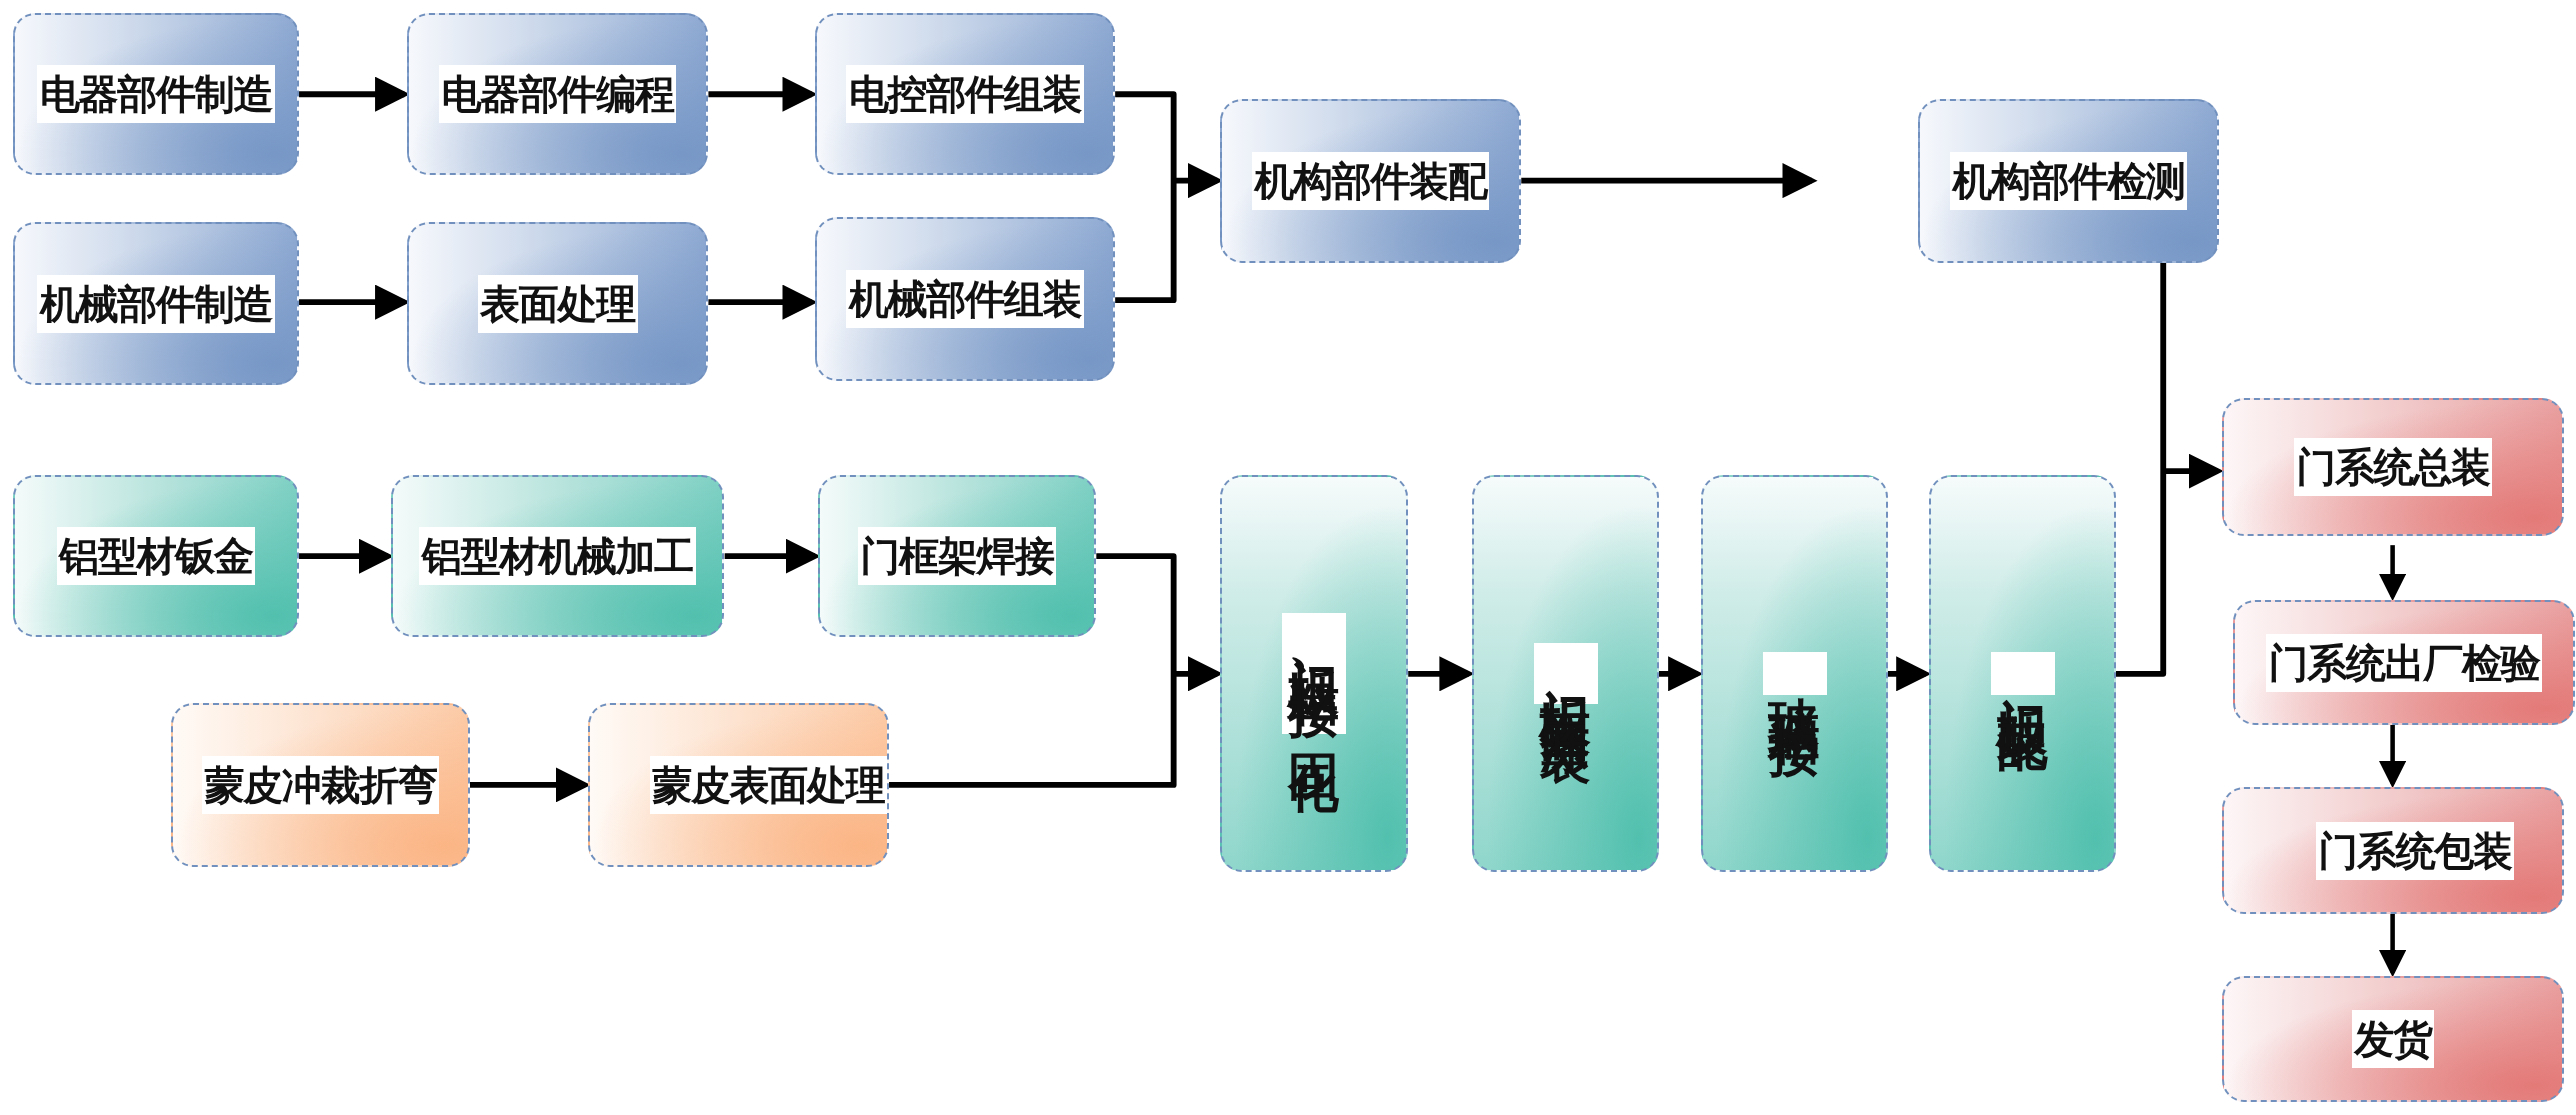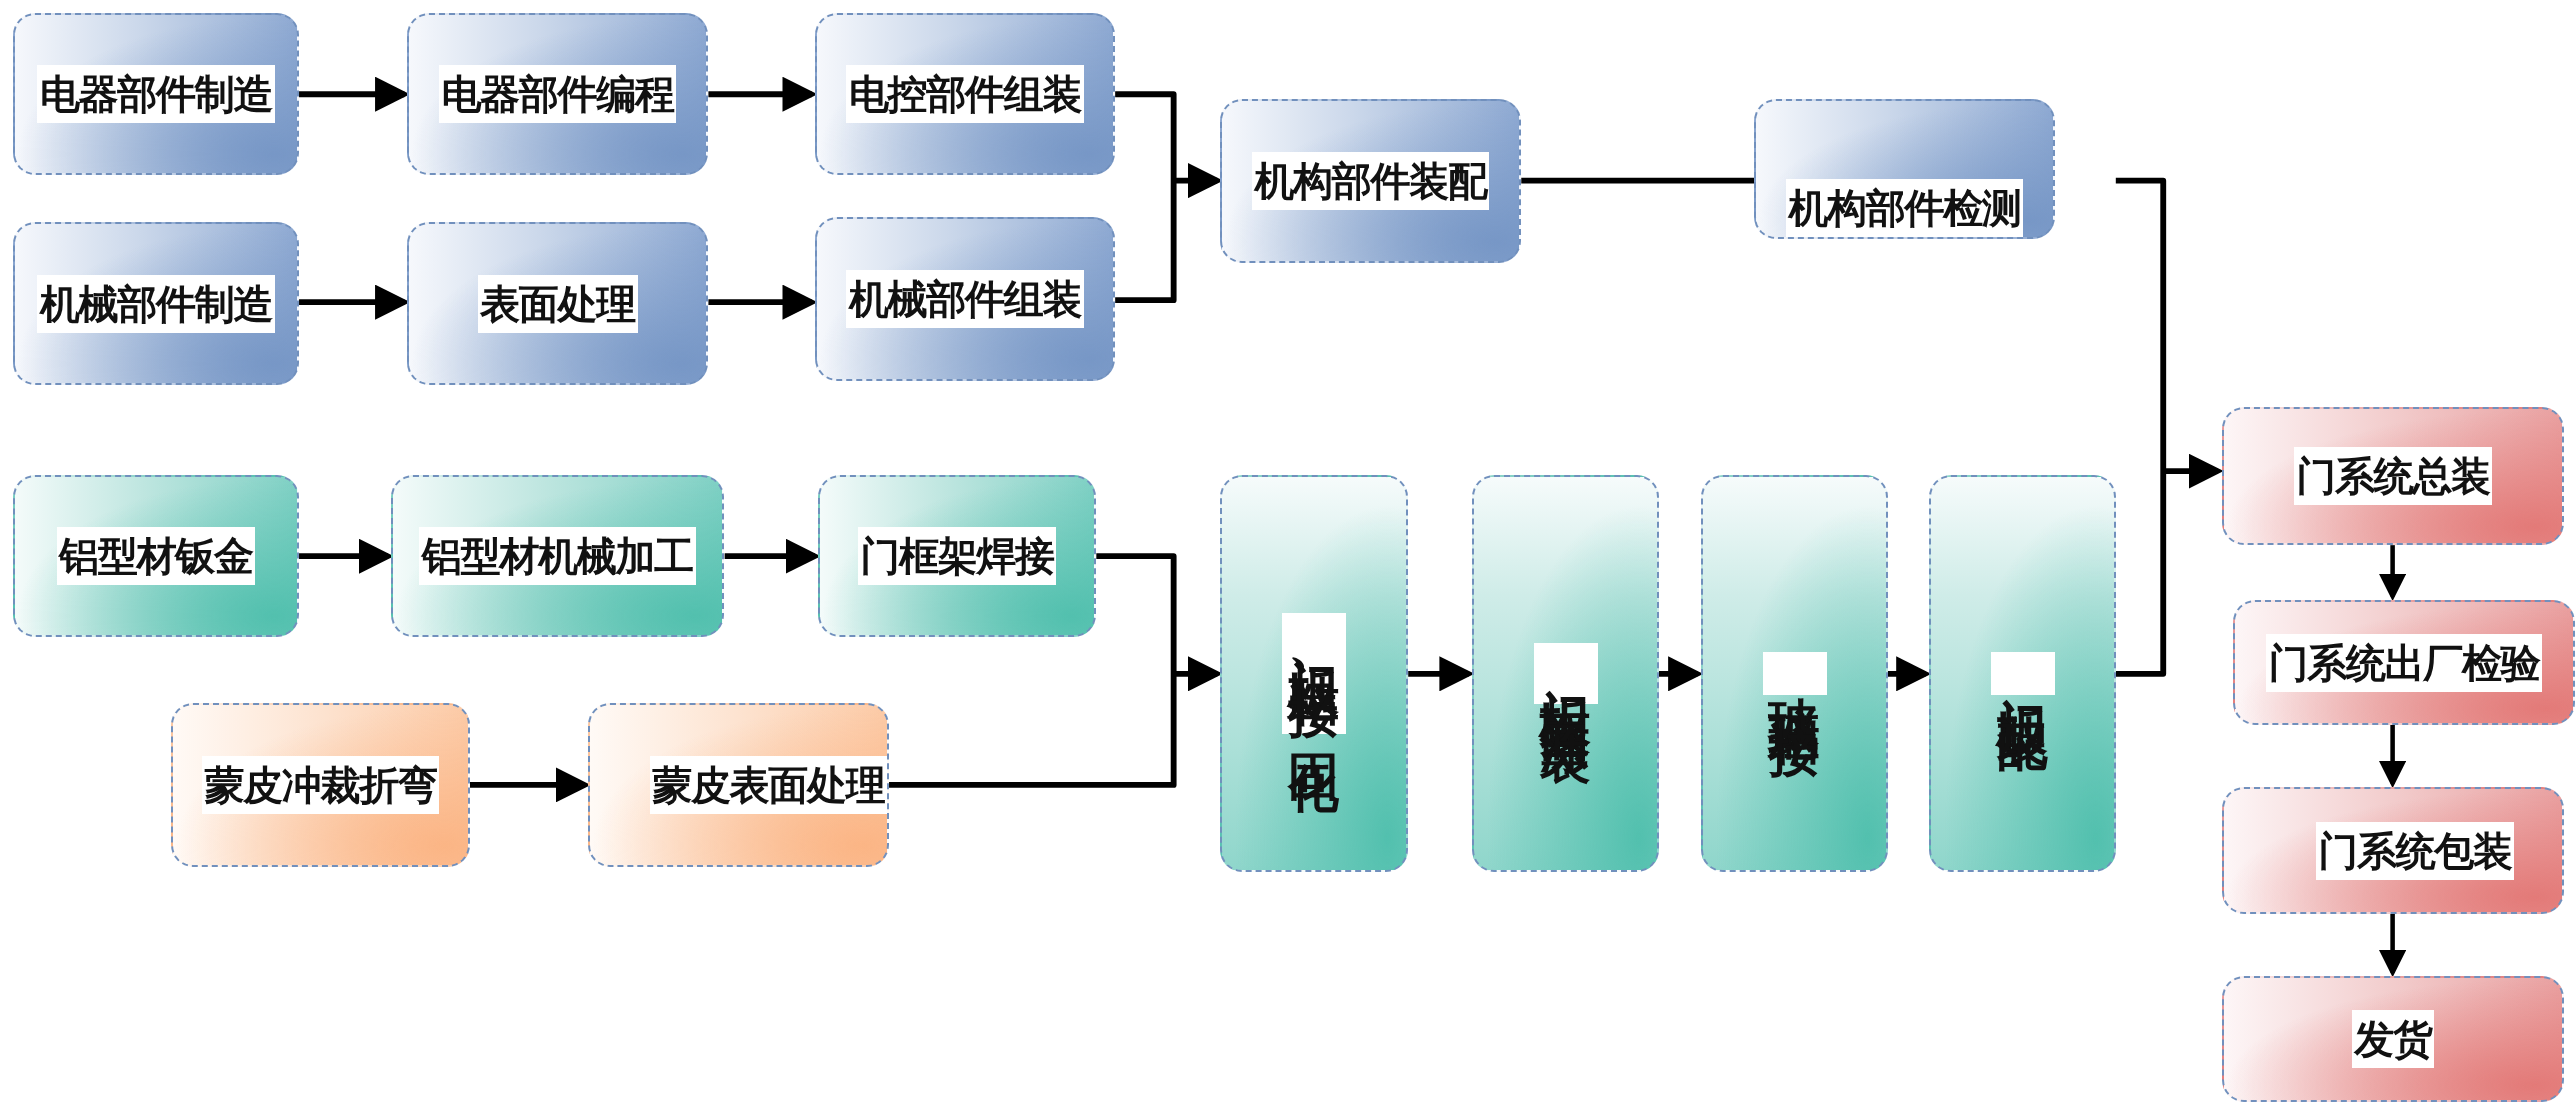--- a/index.html
+++ b/index.html
@@ -79,21 +79,21 @@
   </div>
   <div class="node blue" style="left:407px;top:222px;width:301px;height:163px;">
     <span class="label">表面处理</span>
   </div>
   <div class="node blue" style="left:815px;top:217px;width:300px;height:164px;">
     <span class="label">机械部件组装</span>
   </div>
   <div class="node blue" style="left:1220px;top:99px;width:301px;height:164px;">
     <span class="label">机构部件装配</span>
   </div>
-  <div class="node blue" style="left:1754px;top:99px;width:301px;height:140px;align-items:flex-end;">
+  <div class="node blue" style="left:1918px;top:99px;width:301px;height:164px;">
     <span class="label">机构部件检测</span>
   </div>
 
   <div class="node teal" style="left:13px;top:475px;width:286px;height:162px;">
     <span class="label">铝型材钣金</span>
   </div>
   <div class="node teal" style="left:391px;top:475px;width:333px;height:162px;">
     <span class="label">铝型材机械加工</span>
   </div>
   <div class="node teal" style="left:818px;top:475px;width:278px;height:162px;">
@@ -113,21 +113,21 @@
   <div class="node vteal" style="left:1472px;top:475px;width:187px;height:397px;">
     <span class="label v">门板表面涂装</span>
   </div>
   <div class="node vteal" style="left:1701px;top:475px;width:187px;height:397px;">
     <span class="label v">玻璃粘接</span>
   </div>
   <div class="node vteal" style="left:1929px;top:475px;width:187px;height:397px;">
     <span class="label v">门板装配</span>
   </div>
 
-  <div class="node red" style="left:2222px;top:407px;width:342px;height:138px;">
+  <div class="node red" style="left:2222px;top:398px;width:342px;height:138px;">
     <span class="label">门系统总装</span>
   </div>
   <div class="node red" style="left:2222px;top:600px;width:342px;height:125px;margin-left:11px;">
     <span class="label">门系统出厂检验</span>
   </div>
   <div class="node red" style="left:2222px;top:787px;width:342px;height:127px;padding-left:44px;">
     <span class="label">门系统包装</span>
   </div>
   <div class="node red" style="left:2222px;top:976px;width:342px;height:126px;">
     <span class="label">发货</span>

